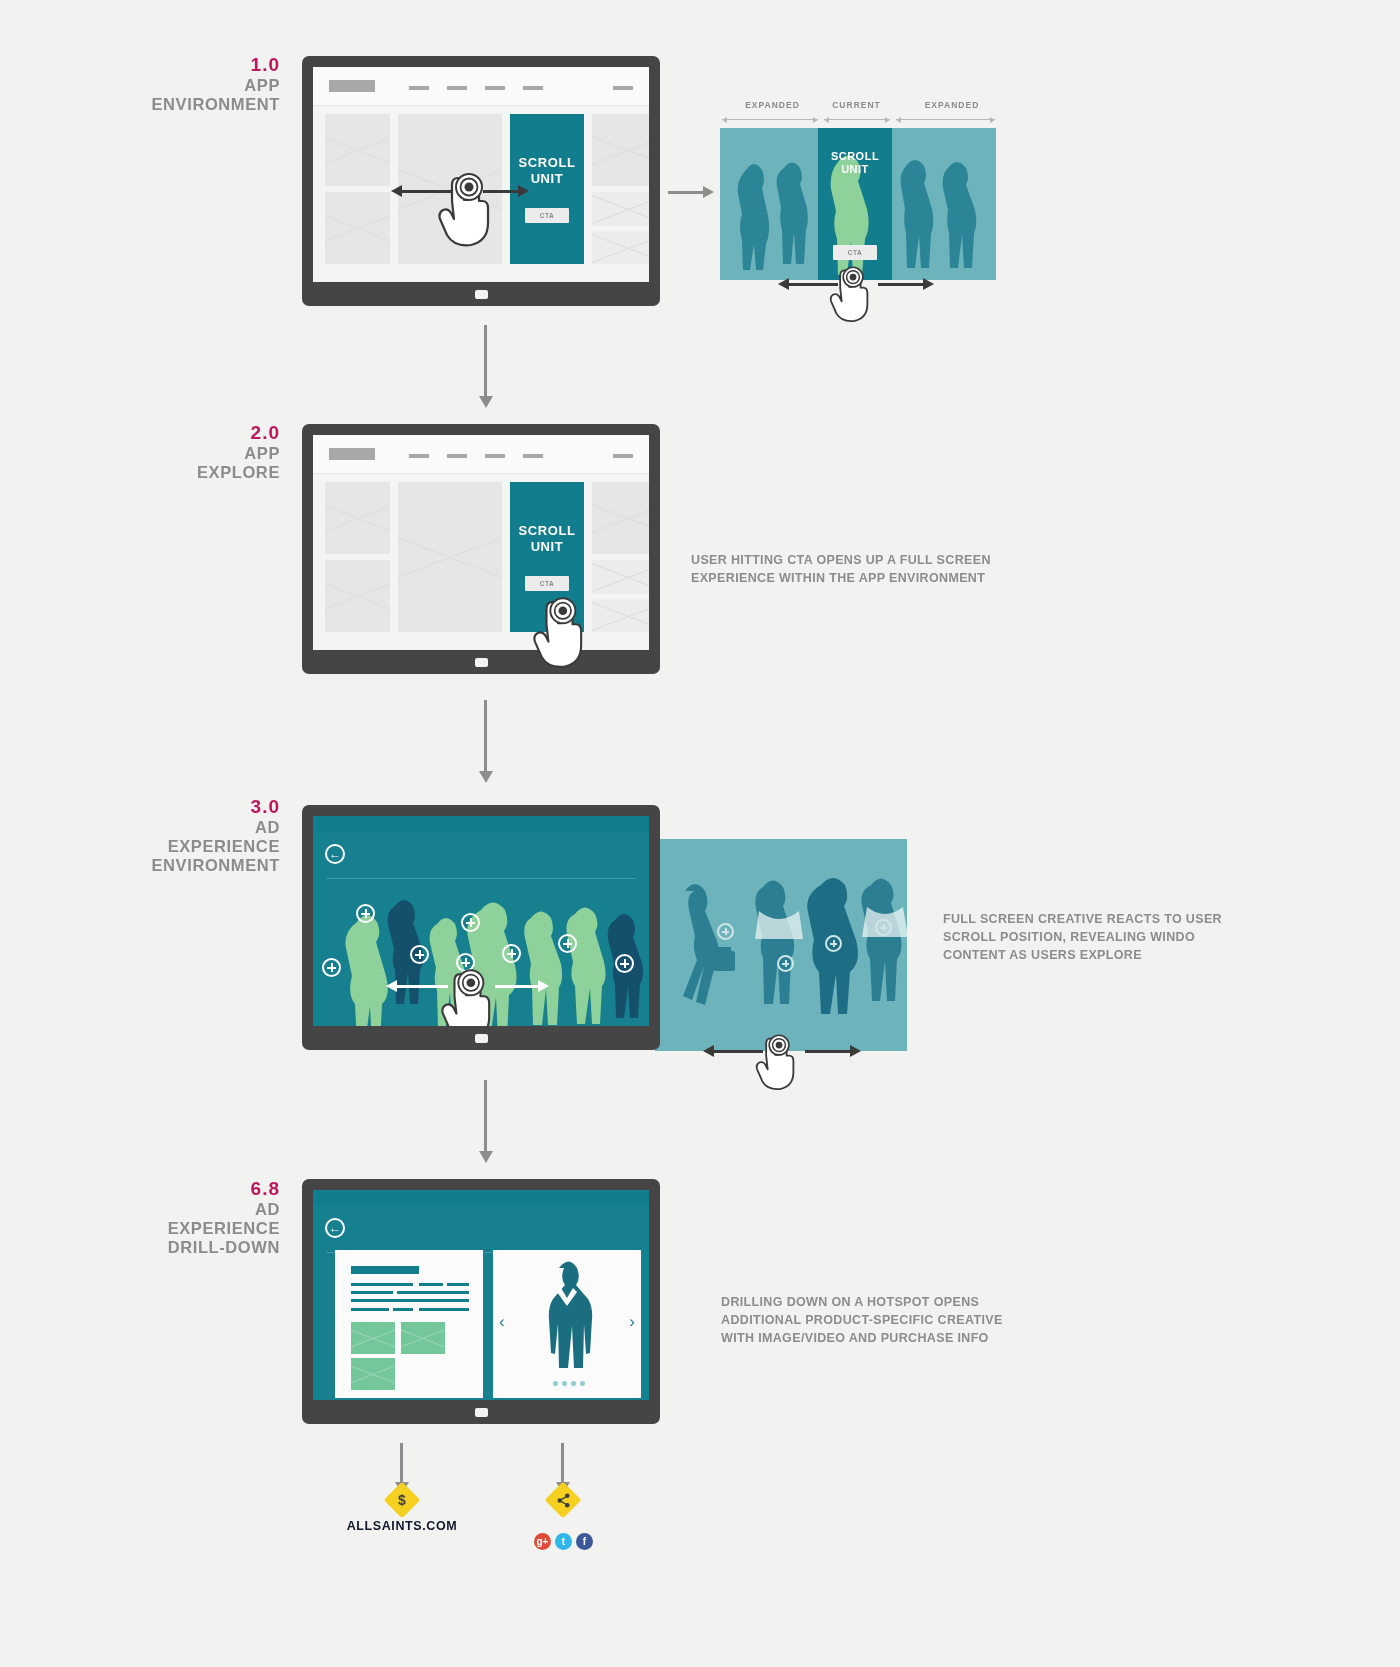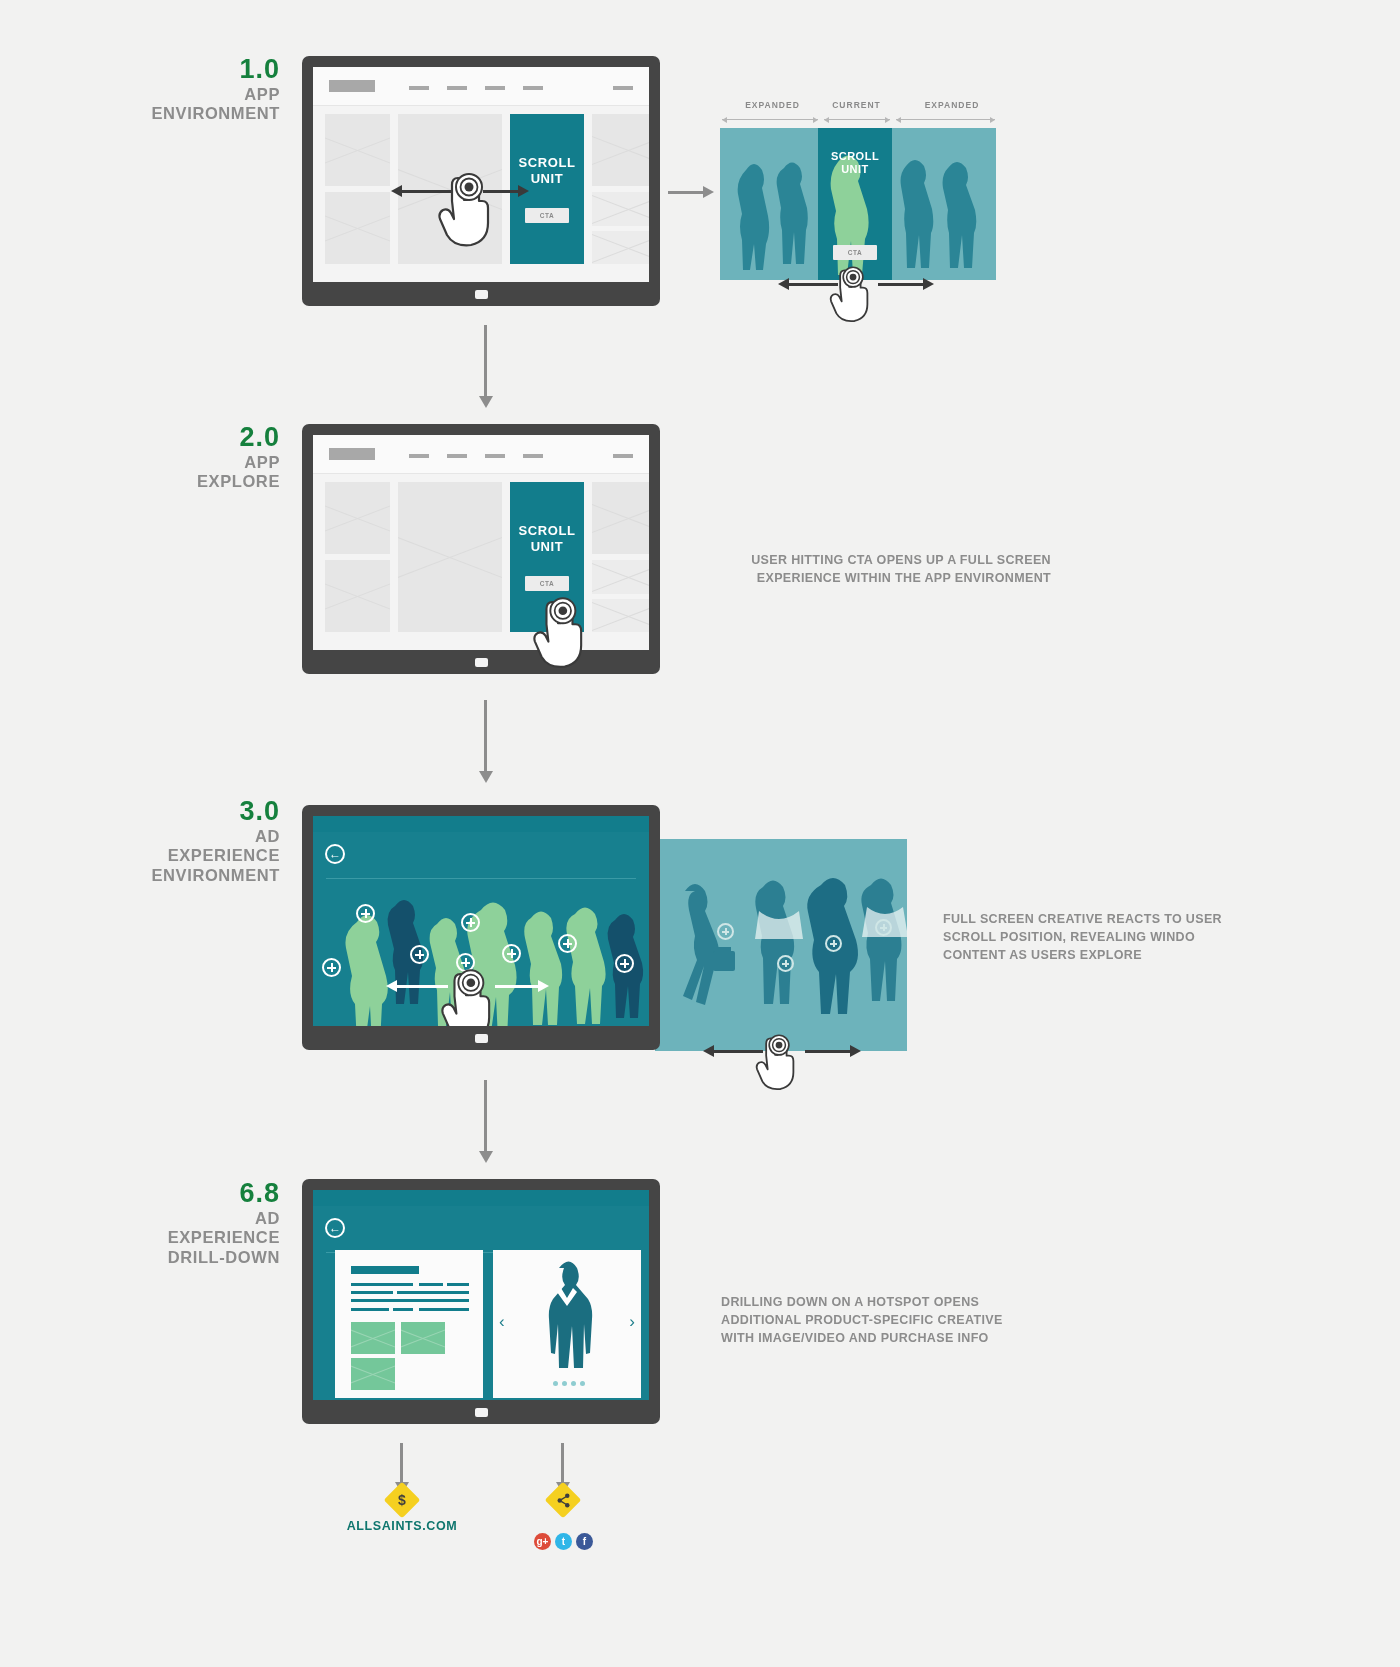--- a/index.html
+++ b/index.html
@@ -23,24 +23,24 @@
 
   
   .step-label {
     position: absolute;
     text-align: right;
     color: #8c8c8c;
     line-height: 1.16;
     letter-spacing: 0.5px;
   }
   .step-num {
-    font-size: 27px;
+    font-size: 19px;
     font-weight: bold;
     letter-spacing: 1px;
-    color: #15803d;
+    color: #be185d;
     display: block;
   }
   .step-text {
     font-size: 16.5px;
     font-weight: bold;
     display: block;
     letter-spacing: 0.6px;
   }
 
   
@@ -194,21 +194,21 @@
   .diamond {
     position:absolute; width:26px; height:26px; background:#f5d020;
     transform: rotate(45deg); border-radius:3px;
   }
   .diamond-inner {
     position:absolute; inset:0; display:flex; align-items:center; justify-content:center;
     transform: rotate(-45deg); color:#3e3e3e; font-size:14px; font-weight:bold;
   }
   .site-label {
     position:absolute; font-size:12.5px; font-weight:bold;
-    letter-spacing:0.6px; color:#0f766e; text-align:center;
+    letter-spacing:0.6px; color:#0f172a; text-align:center;
   }
   .social {
     position:absolute; width:17px; height:17px; border-radius:50%;
     display:flex; align-items:center; justify-content:center;
     color:#ffffff; font-size:10px; font-weight:bold;
   }
 </style>
 </head>
 <body>
 
@@ -386,21 +386,21 @@
 
     <svg class="hand" style="left:231px; top:167px;" width="52" height="80" viewBox="0 0 54 82">
       <path d="M14 34 L14 18 Q14 11 20 11 Q26 11 26 18 L26 33 L29 33 L29 21 Q29 15 35 15 Q41 15 41 21 L41 34 L44 34 Q50 34 50 41 L50 56 Q50 74 33 78 Q16 80 9 68 L2 52 Q0 46 5 43 Q10 41 13 46 L16 52 Z" fill="#ffffff" stroke="#3a3a3a" stroke-width="2.2" stroke-linejoin="round"></path>
       <circle cx="31" cy="20" r="13" fill="#ffffff" stroke="#3a3a3a" stroke-width="2"></circle>
       <circle cx="31" cy="20" r="8.5" fill="none" stroke="#3a3a3a" stroke-width="1.8"></circle>
       <circle cx="31" cy="20" r="4.5" fill="#3a3a3a"></circle>
     </svg>
     <div class="home-btn"></div>
   </div>
 
-  <div class="caption" style="left:741px; top:551px; width:310px;text-align:right;">USER HITTING CTA OPENS UP A FULL SCREEN EXPERIENCE WITHIN THE APP ENVIRONMENT</div>
+  <div class="caption" style="left:691px; top:551px; width:310px;">USER HITTING CTA OPENS UP A FULL SCREEN EXPERIENCE WITHIN THE APP ENVIRONMENT</div>
 
   <div class="v-arrow" style="left:484px; top:700px; height:72px;">
     <span class="head"></span>
   </div>
 
   <div class="step-label" style="right:1120px; top:796px; width:260px;">
     <span class="step-num">3.0</span>
     <span class="step-text">AD</span>
     <span class="step-text">EXPERIENCE</span>
     <span class="step-text">ENVIRONMENT</span>

